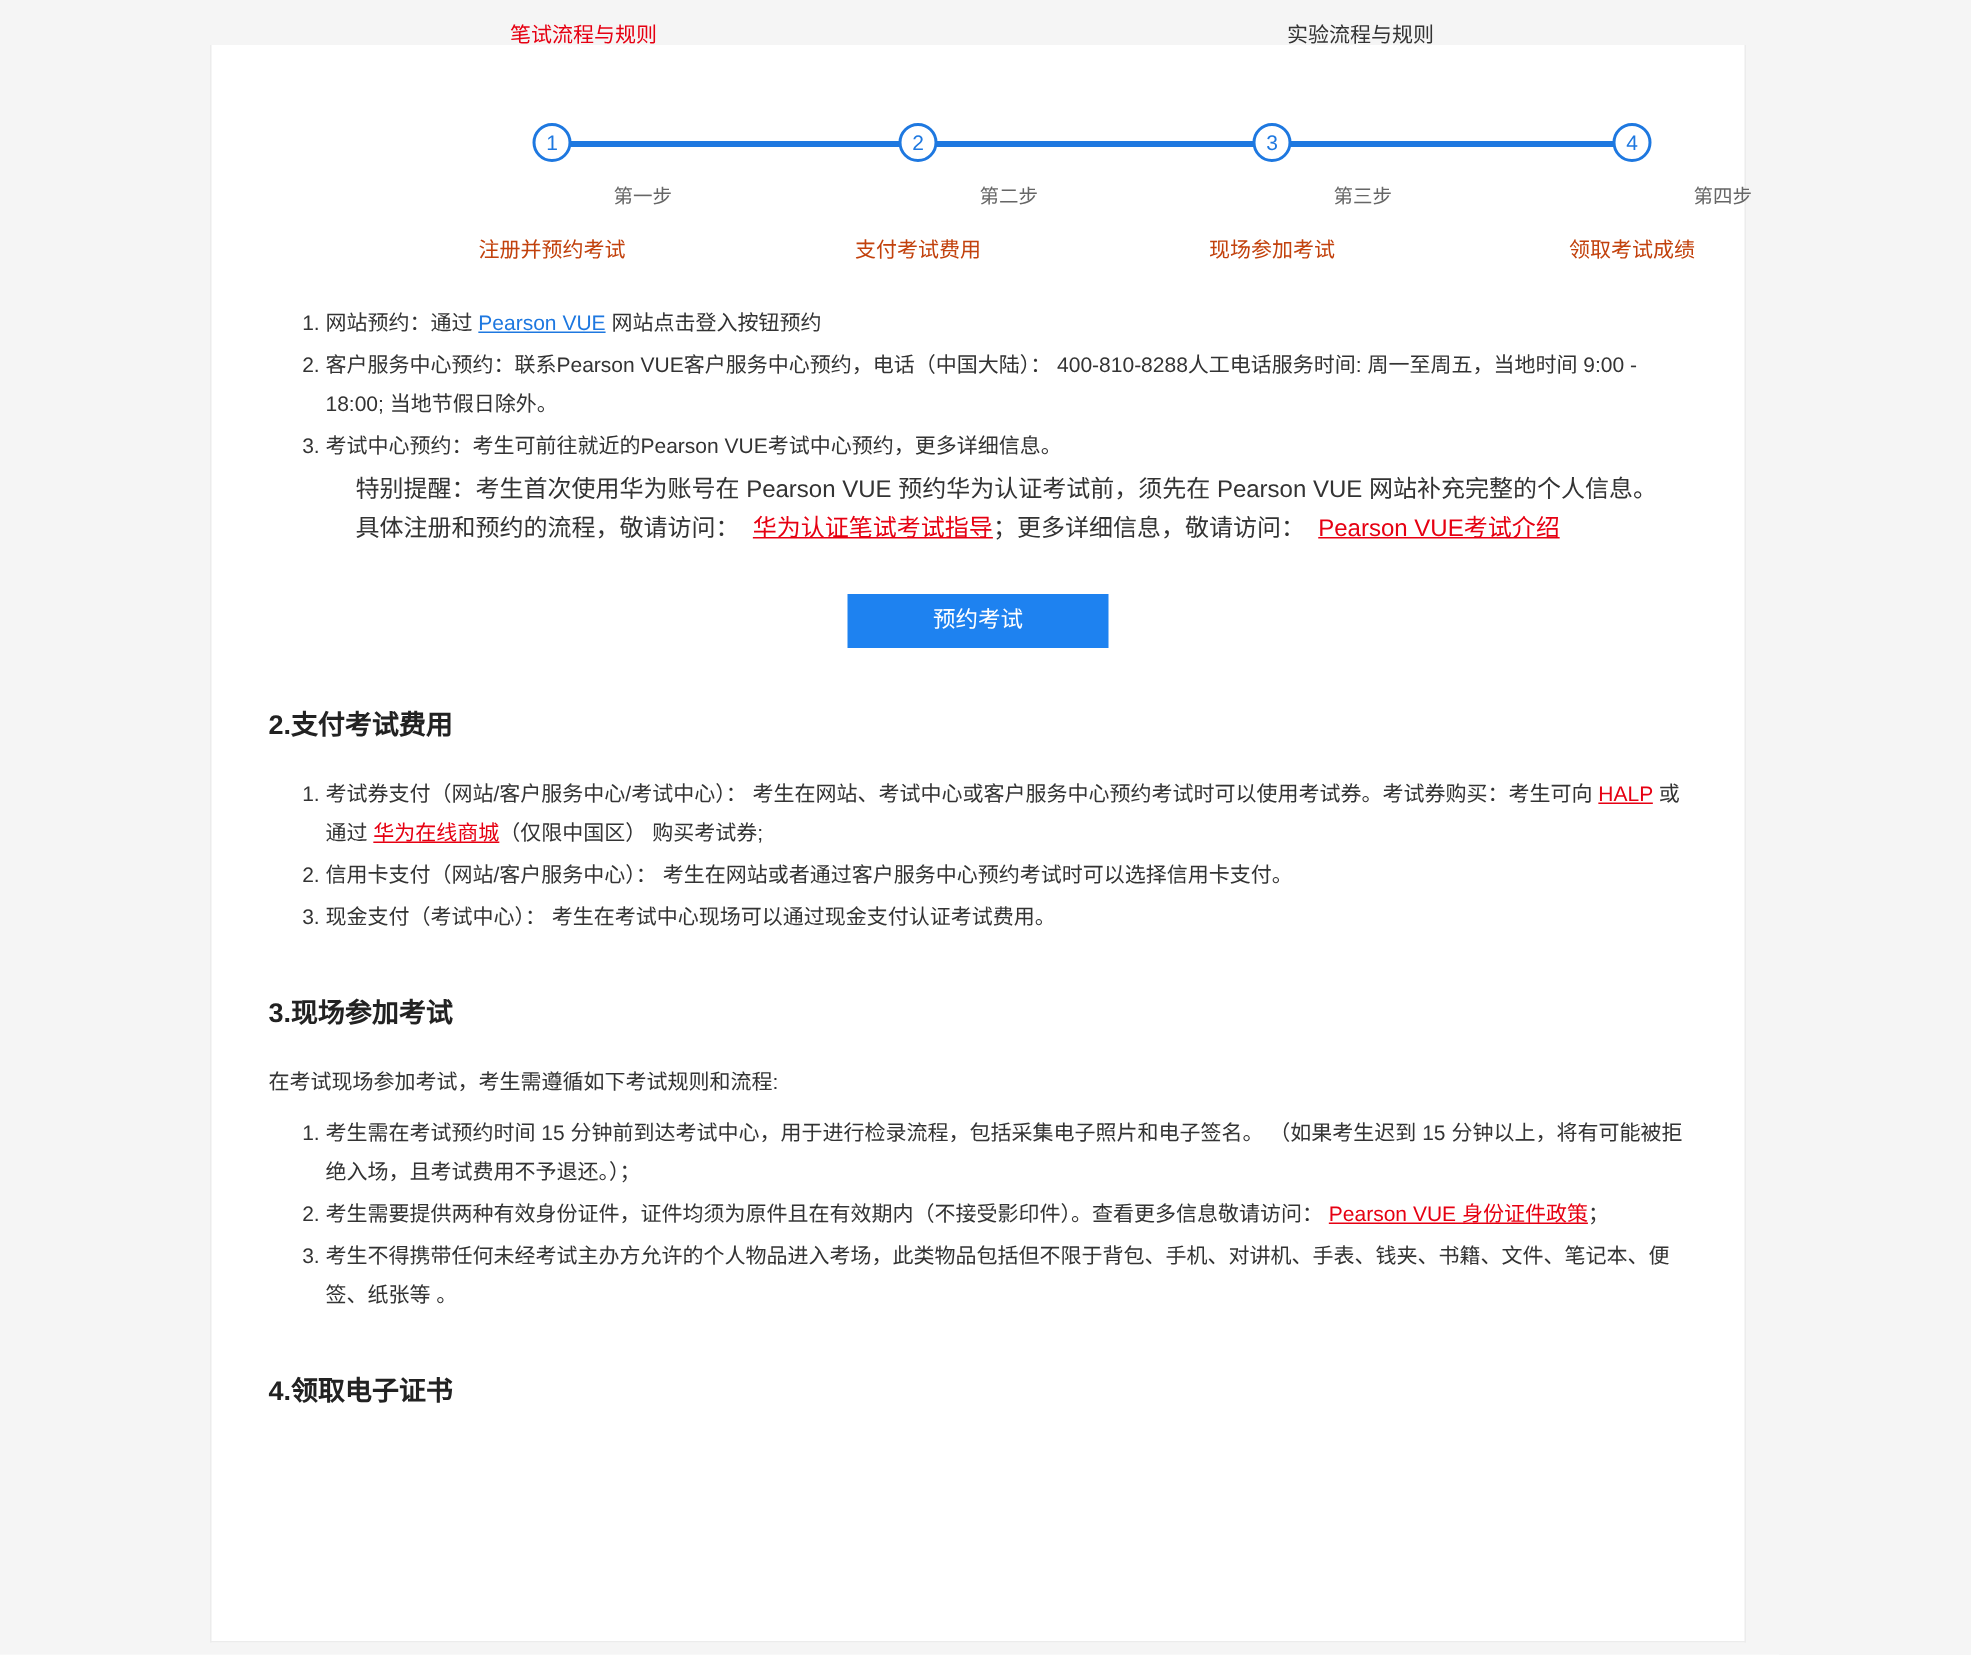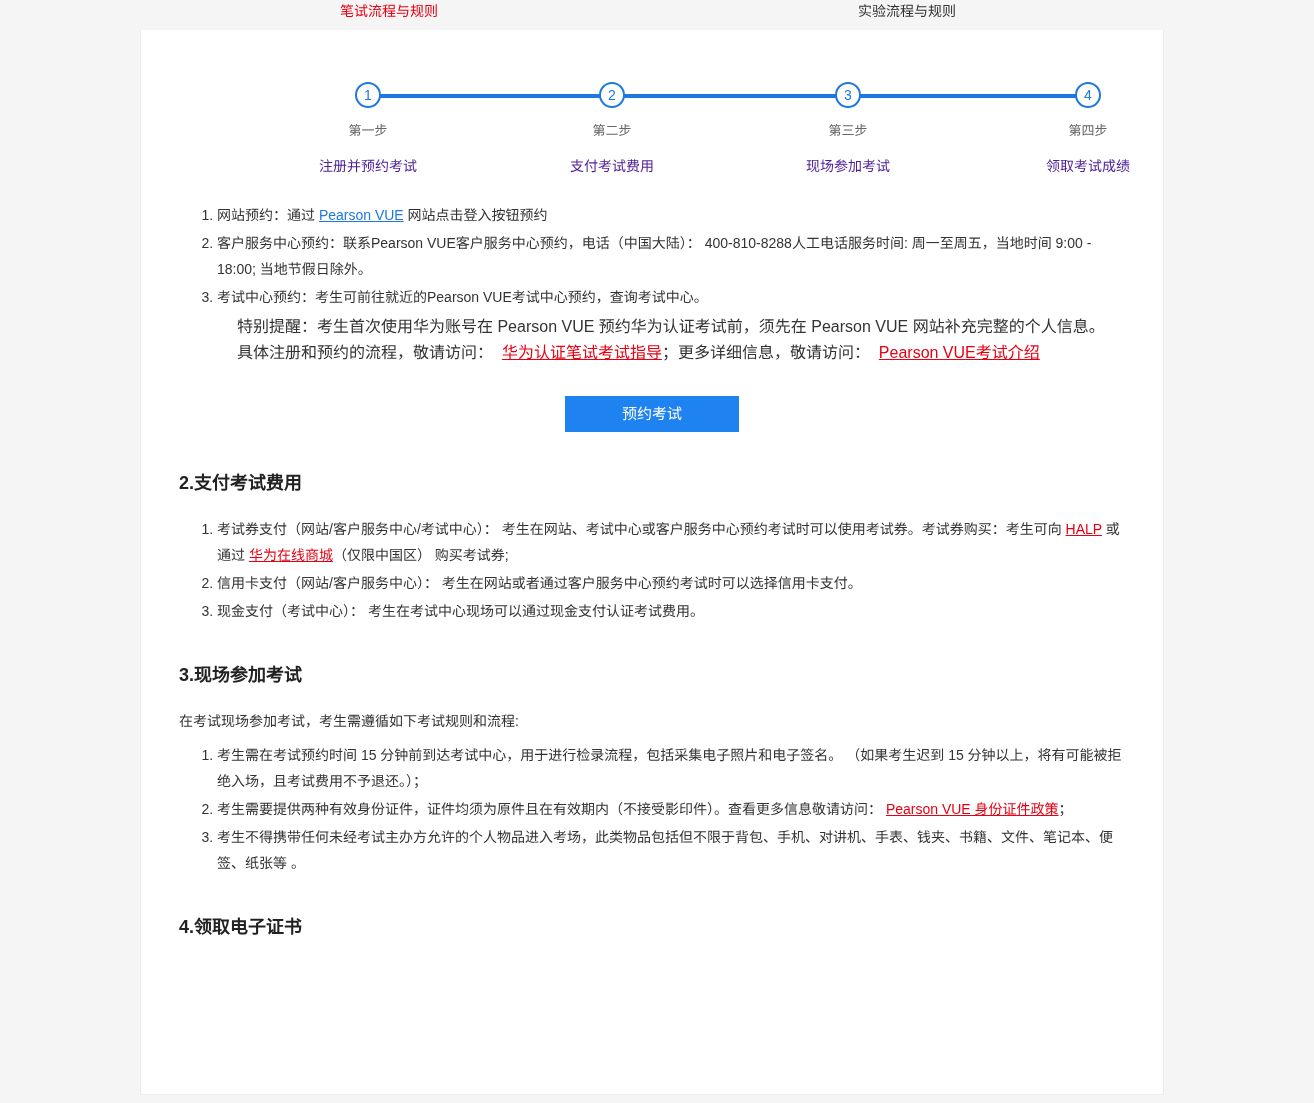--- a/index.html
+++ b/index.html
@@ -20,21 +20,21 @@
   
   .tabbar {
     height: 30px;
     background: #f5f5f5;
     display: flex;
     align-items: center;
     position: relative;
   }
   .tab {
     position: absolute;
-    top: 1px;
+    top: 13px;
     font-size: 14px;
     line-height: 20px;
     cursor: pointer;
     white-space: nowrap;
   }
   .tab.active { color: #e60012; left: 340px; }
   .tab.inactive { color: #333; left: 858px; }
 
   
   .card {
@@ -80,25 +80,26 @@
     line-height: 22px;
     text-align: center;
     margin: 0 auto;
     position: relative;
     z-index: 2;
   }
   .step .small {
     margin-top: 12px;
     font-size: 13px;
     color: #666;
+    text-align: right;
   }
   .step .big {
     margin-top: 16px;
     font-size: 14px;
-    color: #4c1d95;
+    color: #c2410c;
   }
   .step1 { left: 76px; }
   .step2 { left: 320px; }
   .step3 { left: 556px; }
   .step4 { left: 796px; }
 
   
   .content {
     padding: 0 38px 0 38px;
   }
@@ -198,21 +199,21 @@
         <div class="small">第四步</div>
         <div class="big">领取考试成绩</div>
       </div>
     </div>
 
     <div class="content">
 
       <ol class="list">
         <li><span>网站预约：通过 </span><a class="link">Pearson VUE</a><span> 网站点击登入按钮预约</span></li>
         <li>客户服务中心预约：联系Pearson VUE客户服务中心预约，电话（中国大陆）： 400-810-8288人工电话服务时间: 周一至周五，当地时间 9:00 - 18:00; 当地节假日除外。</li>
-        <li>考试中心预约：考生可前往就近的Pearson VUE考试中心预约，查询考试中心。</li>
+        <li>考试中心预约：考生可前往就近的Pearson VUE考试中心预约，更多详细信息。</li>
       </ol>
       <p class="sub-line note-red">特别提醒：考生首次使用华为账号在 Pearson VUE 预约华为认证考试前，须先在 Pearson VUE 网站补充完整的个人信息。</p>
       <p class="sub-line"><span>具体注册和预约的流程，敬请访问：</span>&nbsp;&nbsp;<a class="link-red">华为认证笔试考试指导</a><span>；更多详细信息，敬请访问：</span>&nbsp;&nbsp;<a class="link-red">Pearson VUE考试介绍</a></p>
 
       <div class="btn-wrap">
         <button class="btn btn-appointment">预约考试</button>
       </div>
 
       <h2 class="sec-title">2.支付考试费用</h2>
       <ol class="list">

